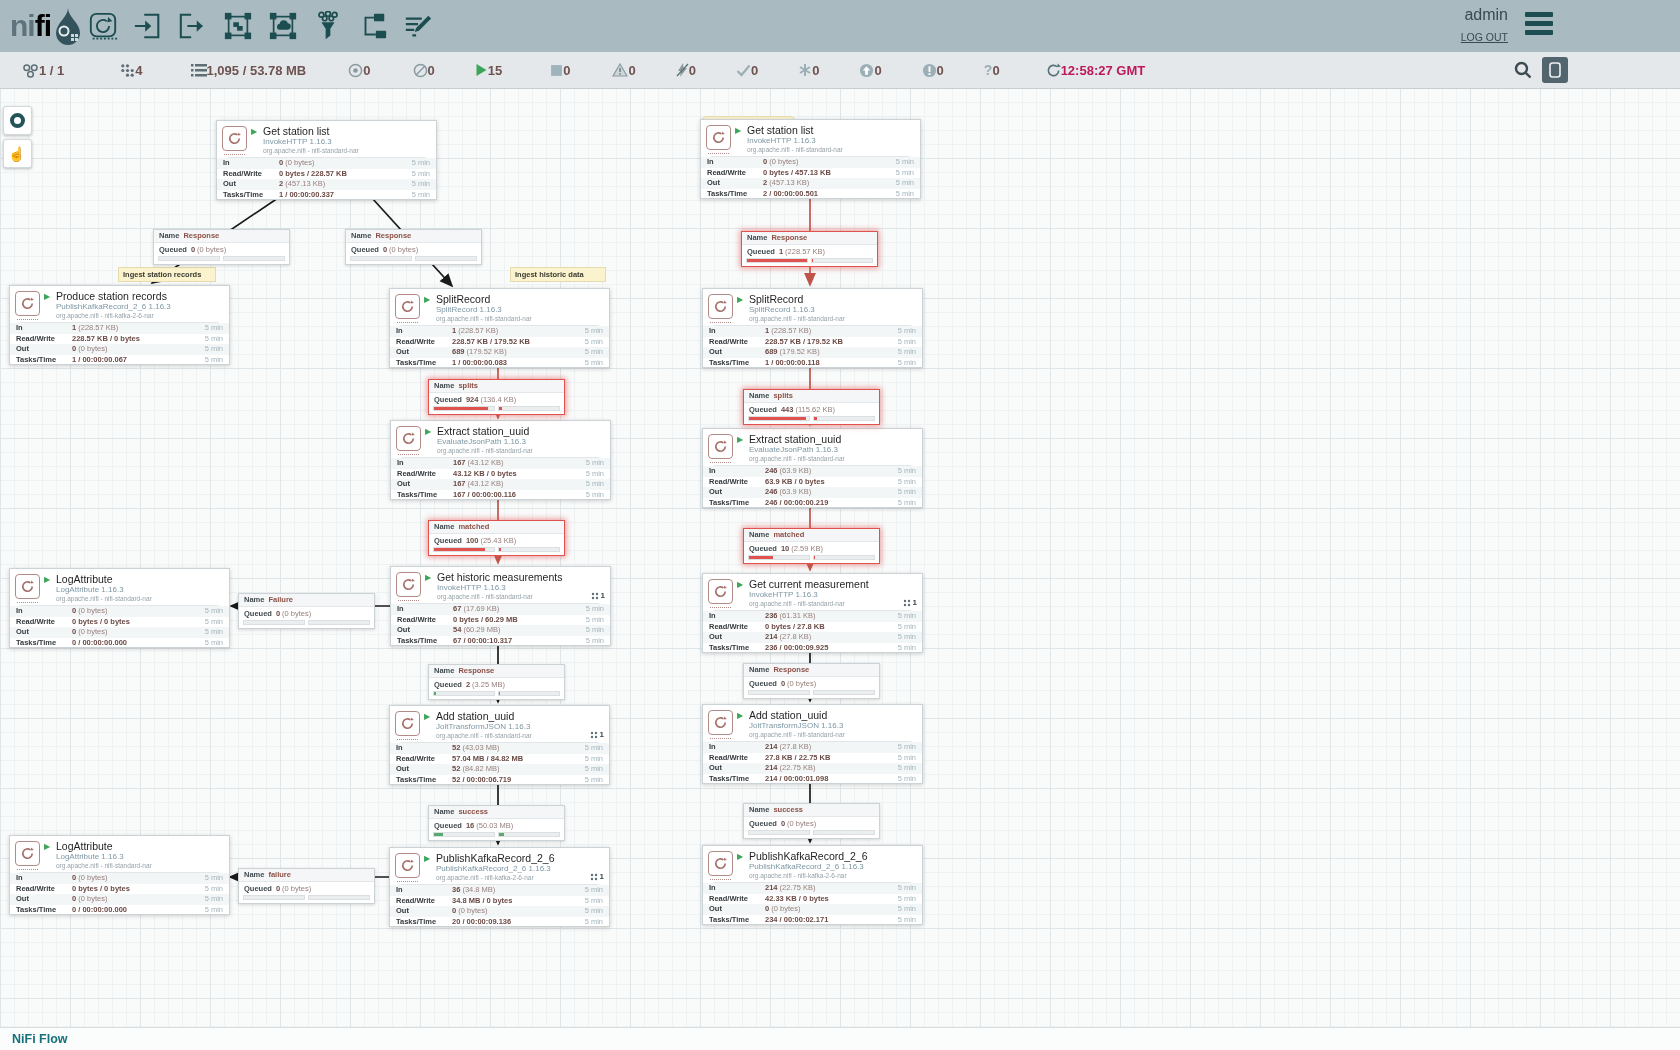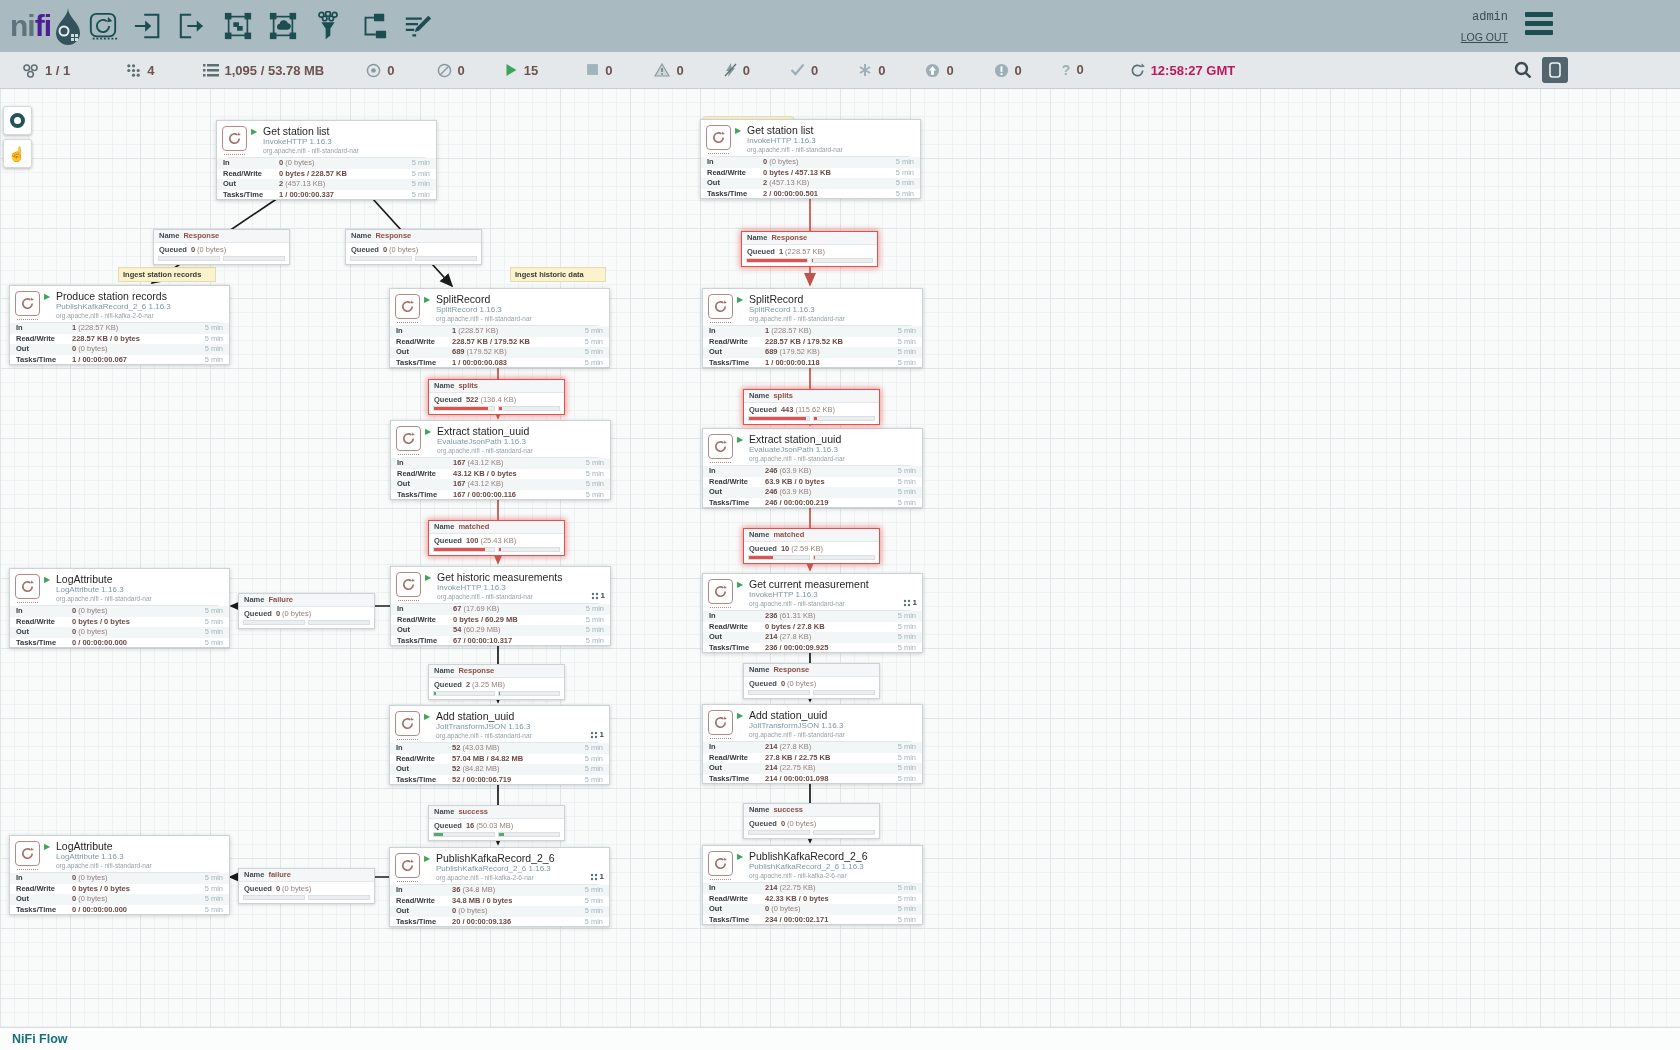--- a/index.html
+++ b/index.html
@@ -3,32 +3,32 @@
 <meta charset="utf-8">
 <style>
   html,body{margin:0;padding:0;}
   body{width:1680px;height:1050px;overflow:hidden;position:relative;
        font-family:"Liberation Sans",sans-serif;background:#f9fbfb;}
   
   .header{position:absolute;left:0;top:0;right:0;height:52px;background:#a9bac1;z-index:10;}
   .logo{position:absolute;left:10px;top:6px;display:flex;align-items:center;}
   .logo-txt{font-size:30px;font-weight:bold;letter-spacing:-1px;line-height:40px;}
   .logo-ni{color:#5f737d;}
-  .logo-fi{color:#4c1d95;}
+  .logo-fi{color:#000000;}
   .tools{position:absolute;left:85px;top:8px;display:flex;gap:9px;}
   .tool{width:36px;height:36px;display:flex;align-items:center;justify-content:center;cursor:grab;}
   .userblock{position:absolute;right:172px;top:6px;text-align:right;}
-  .username{font-size:12px;color:#3b4a50;font-family:Liberation Mono, monospace;}
+  .username{font-size:16px;color:#3b4a50;}
   .logout{font-size:10.5px;color:#3b4a50;text-decoration:underline;cursor:pointer;display:block;margin-top:7px;}
   .hamburger{position:absolute;right:127px;top:12px;width:28px;height:26px;cursor:pointer;}
   .hamburger div{height:5px;background:#1c4d50;margin-bottom:4px;border-radius:1px;}
   
   .statusbar{position:absolute;left:0;top:52px;right:0;height:36px;background:#e4e8ea;
              border-bottom:1px solid #c6ced2;z-index:10;display:flex;align-items:center;font-size:13px;}
-  .sb-item{display:flex;gap:6px;white-space:nowrap;}
+  .sb-item{display:flex;align-items:center;white-space:nowrap;}
   .sb-val{color:#6d5250;font-weight:bold;}
   .sb-time{color:#be185d;font-weight:bold;}
   .sb-search{position:absolute;right:148px;top:9px;cursor:pointer;}
   .sb-panel{position:absolute;right:112px;top:5px;width:26px;height:26px;background:#52646d;border-radius:3px;
             display:flex;align-items:center;justify-content:center;cursor:pointer;}
   
   .canvas-bg{position:absolute;left:0;top:88px;right:0;bottom:22px;z-index:0;
     background-color:#f9fbfb;
     background-image:
       linear-gradient(#dfe6e9 1px,transparent 1px),
@@ -710,21 +710,21 @@
           <span class="c-bar">
             <i style="width: 100%; background: rgb(224, 82, 77);"></i>
           </span>
           <span class="c-bar">
             <i style="width: 2%; background: rgb(224, 82, 77);"></i>
           </span>
         </div>
       </div>
       <div class="connection alarm" style="left: 428px; top: 379px;">
         <div class="c-row1"><span class="nl">Name</span><span class="rel">splits</span></div>
-        <div class="c-row2"><span class="ql">Queued</span><span class="qc">522</span><span class="qs">(136.4 KB)</span></div>
+        <div class="c-row2"><span class="ql">Queued</span><span class="qc">924</span><span class="qs">(136.4 KB)</span></div>
         <div class="c-bars">
           <span class="c-bar">
             <i style="width: 90%; background: rgb(224, 82, 77);"></i>
           </span>
           <span class="c-bar">
             <i style="width: 5%; background: rgb(224, 82, 77);"></i>
           </span>
         </div>
       </div>
       <div class="connection alarm" style="left: 743px; top: 389px;">

